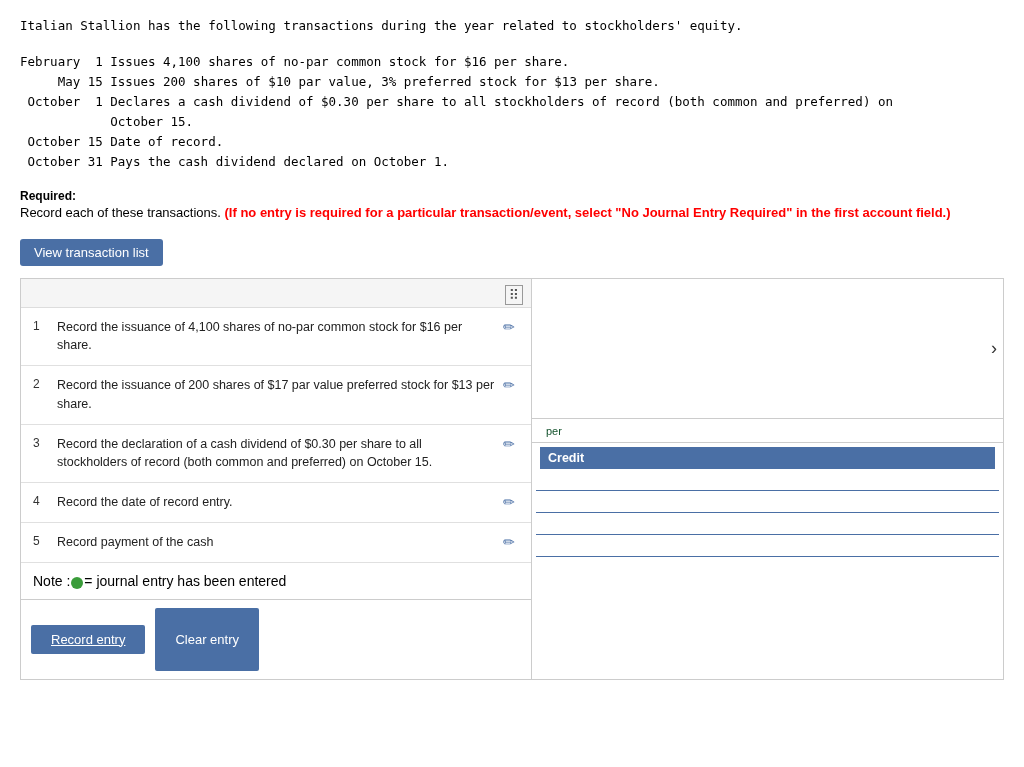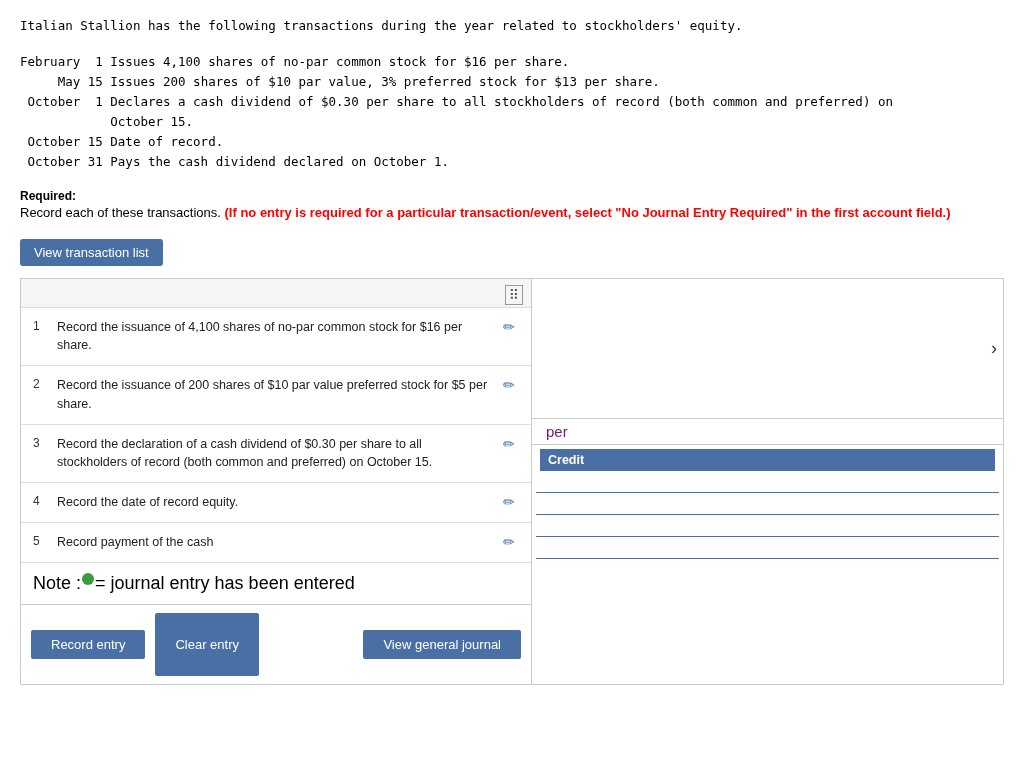--- a/index.html
+++ b/index.html
@@ -94,41 +94,42 @@
       color: #4a6fa5;
       font-size: 14px;
       cursor: pointer;
       padding-top: 1px;
       min-width: 18px;
     }
 
     .note-row {
       padding: 10px 12px;
       display: flex;
-      align-items: flex-start;
+      align-items: flex-end;
       gap: 1px;
-      font-size: 18px;
+      font-size: 14px;
     }
 
     .green-dot {
       width: 12px;
       height: 12px;
       background: #3a9c3a;
       border-radius: 50%;
       display: inline-block;
     }
 
     .btn-record {
       background: #4a6fa5;
       color: #fff;
       border: none;
       padding: 7px 20px;
       font-size: 13px;
       cursor: pointer;
       border-radius: 2px;
+      text-decoration: underline;
     }
 
     .btn-clear {
       background: #4a6fa5;
       color: #fff;
       border: none;
       padding: 24px 20px;
       font-size: 13px;
       cursor: pointer;
       border-radius: 2px;
@@ -149,22 +150,22 @@
       position: absolute;
       right: 6px;
       top: 50%;
       transform: translateY(-50%);
       font-size: 18px;
       color: #333;
       cursor: pointer;
     }
 
     .per-label {
-      font-size: 15px;
-      color: #701a75;
+      font-size: 11px;
+      color: #14532d;
       padding: 4px 6px;
     }
 
     .credit-header {
       background: #4a6fa5;
       color: #fff;
       padding: 4px 8px;
       font-size: 12.5px;
       font-weight: bold;
       text-align: left;
@@ -262,53 +263,52 @@
     <div class="transaction-list-inner">
 
       <div class="transaction-item">
         <span class="transaction-num">1</span>
         <span class="transaction-desc">Record the issuance of 4,100 shares of no-par common stock for $16 per share.</span>
         <span class="edit-icon">✏</span>
       </div>
 
       <div class="transaction-item">
         <span class="transaction-num">2</span>
-        <span class="transaction-desc">Record the issuance of 200 shares of $10 par value preferred stock for $5 per share.</span>
+        <span class="transaction-desc">Record the issuance of 200 shares of $17 par value preferred stock for $13 per share.</span>
         <span class="edit-icon">✏</span>
       </div>
 
       <div class="transaction-item">
         <span class="transaction-num">3</span>
         <span class="transaction-desc">Record the declaration of a cash dividend of $0.30 per share to all stockholders of record (both common and preferred) on October 15.</span>
         <span class="edit-icon">✏</span>
       </div>
 
       <div class="transaction-item">
         <span class="transaction-num">4</span>
-        <span class="transaction-desc">Record the date of record equity.</span>
+        <span class="transaction-desc">Record the date of record entry.</span>
         <span class="edit-icon">✏</span>
       </div>
 
       <div class="transaction-item">
         <span class="transaction-num">5</span>
         <span class="transaction-desc">Record payment of the cash</span>
         <span class="edit-icon">✏</span>
       </div>
     </div>
 
     <div class="note-row">
       <span>Note : </span>
       <span class="green-dot"></span>
       <span> = journal entry has been entered</span>
     </div>
 
     <div class="buttons-row">
       <button class="btn-record">Record entry</button>
       <button class="btn-clear">Clear entry</button>
-      <button class="btn-view-journal">View general journal</button>
     </div>
   </div>
 
   <div class="right-col">
     <div class="right-top-section">
       <span class="chevron-right">›</span>
     </div>
 
     <div style="padding: 4px 8px; border-bottom: 1px solid #ccc;">
       <span class="per-label">per</span>

